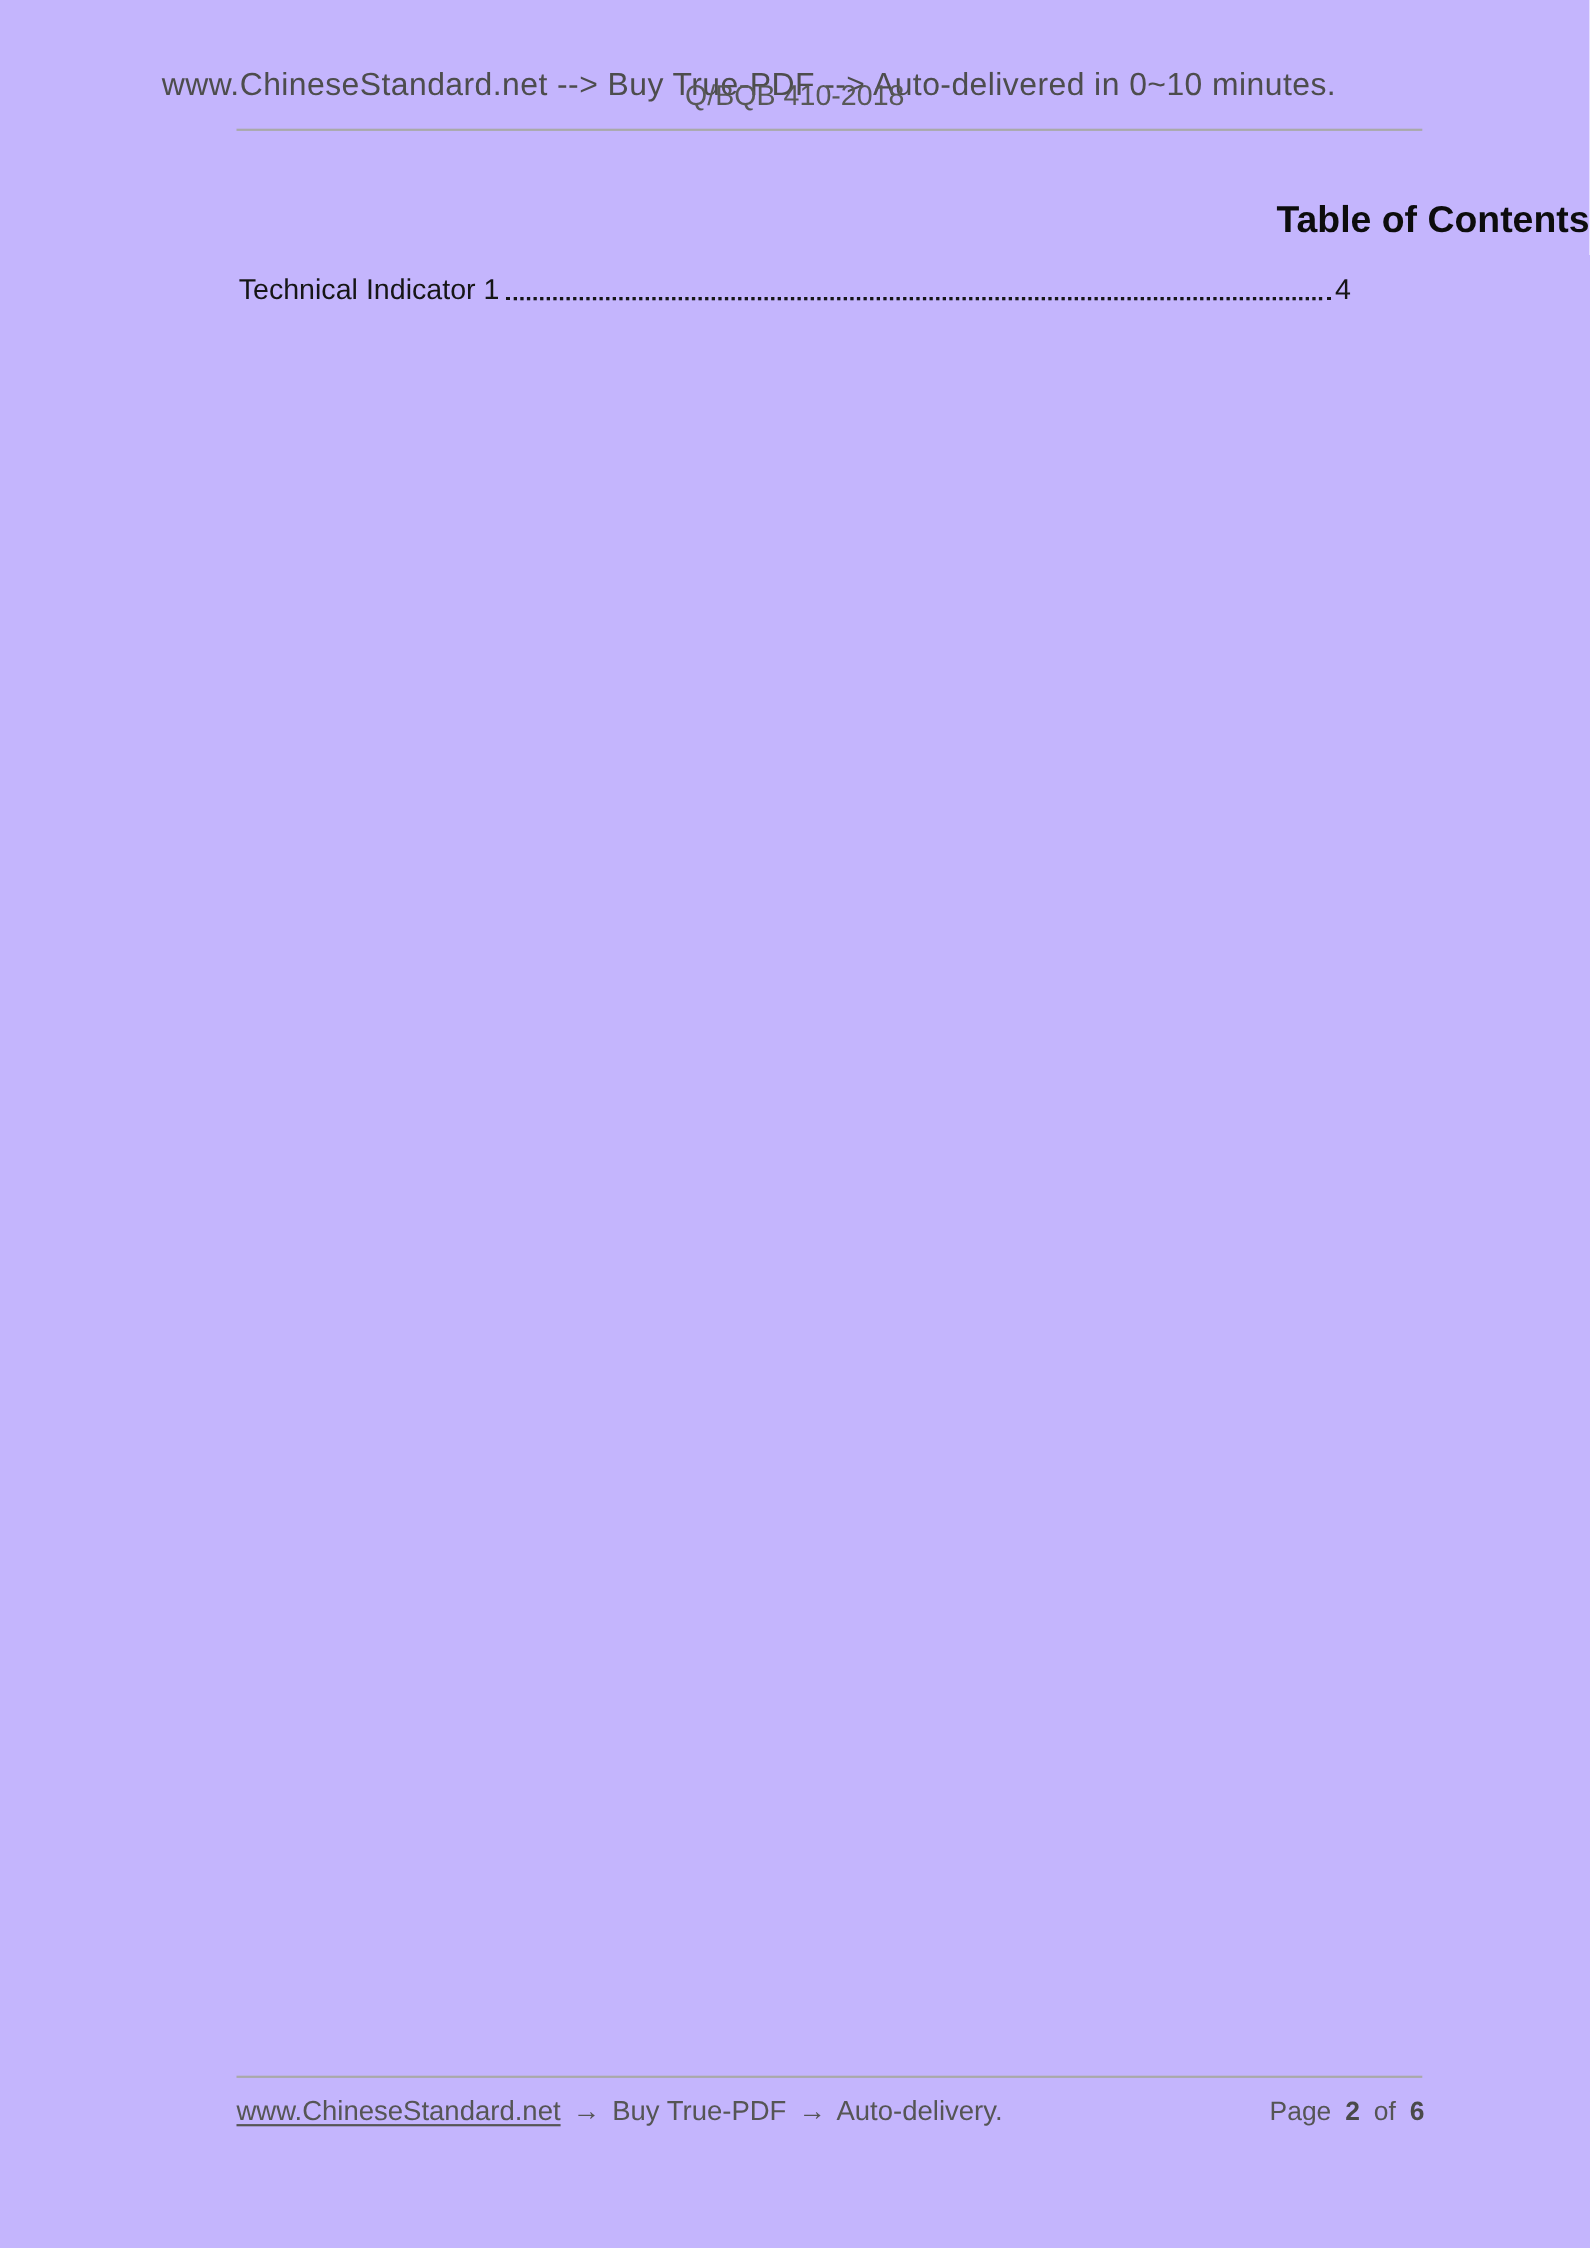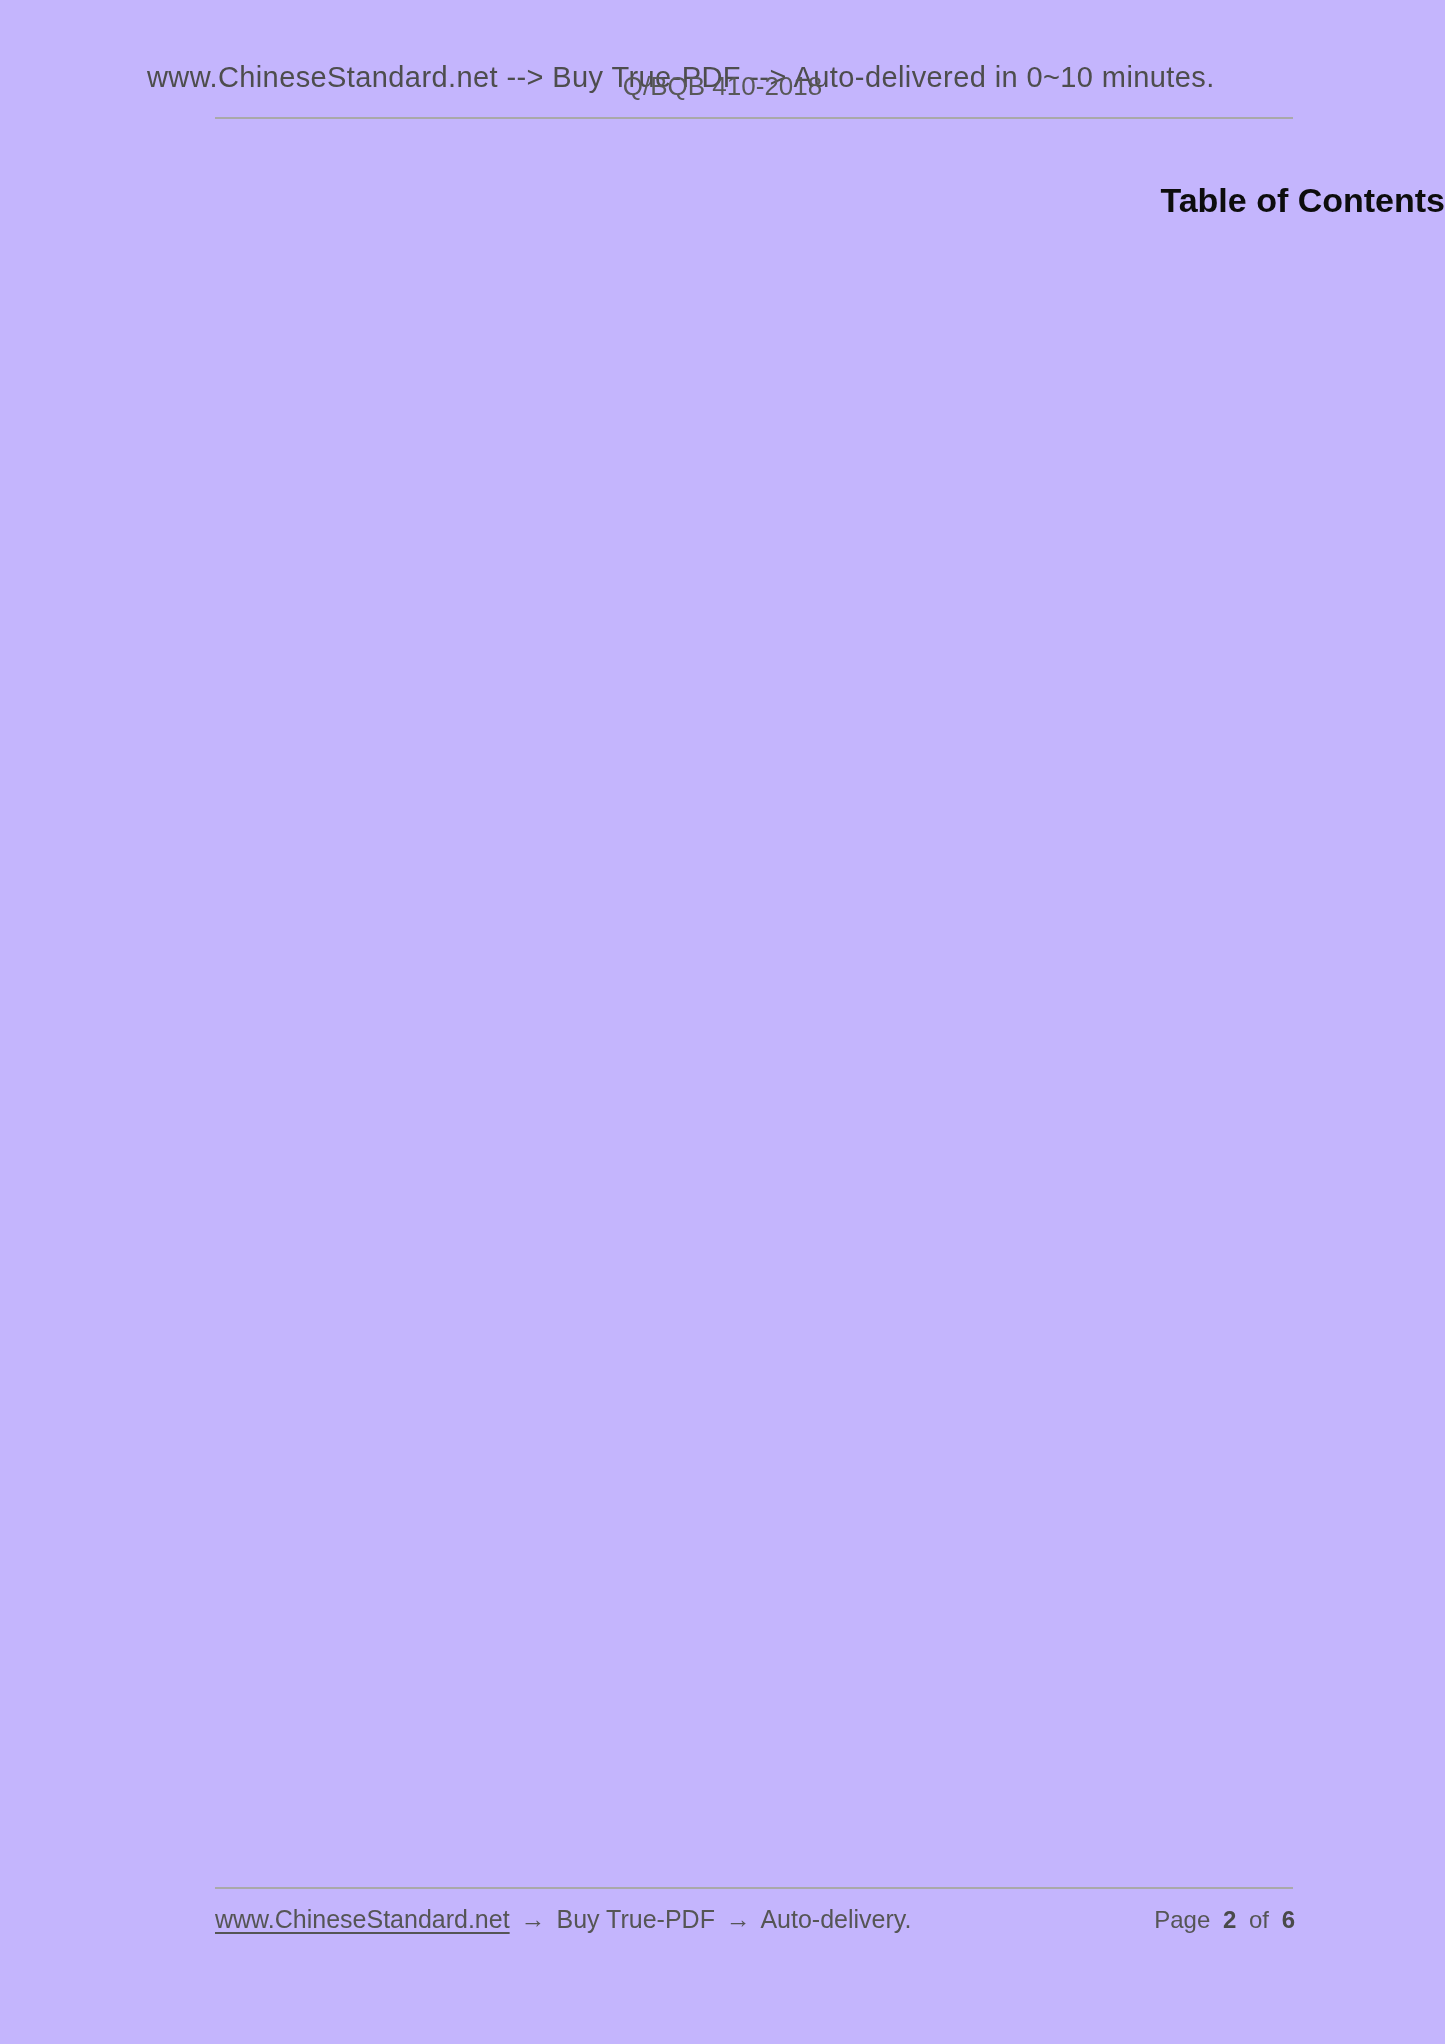--- a/index.html
+++ b/index.html
@@ -139,20 +139,25 @@
 
   <div>
     <div class="header-tagline">www.ChineseStandard.net --&gt; Buy True-PDF --&gt; Auto-delivered in 0~10 minutes.</div>
     <div class="document-code">Q/BQB 410-2018</div>
     <div class="header-rule"></div>
   </div>
 
   <div class="toc-title">Table of Contents</div>
 
   <div class="toc-list">
+    <div class="toc-row">
+      <span class="toc-label">Technical Indicator 1</span>
+      <span class="toc-leader"></span>
+      <span class="toc-page">4</span>
+    </div>
   </div>
 
   <div class="footer-rule"></div>
 
   <div class="footer-bar">
     <div class="footer-left">
       <span class="footer-link">www.ChineseStandard.net</span>
       <span class="footer-arrow">→</span>
       <span>Buy True-PDF</span>
       <span class="footer-arrow">→</span>

